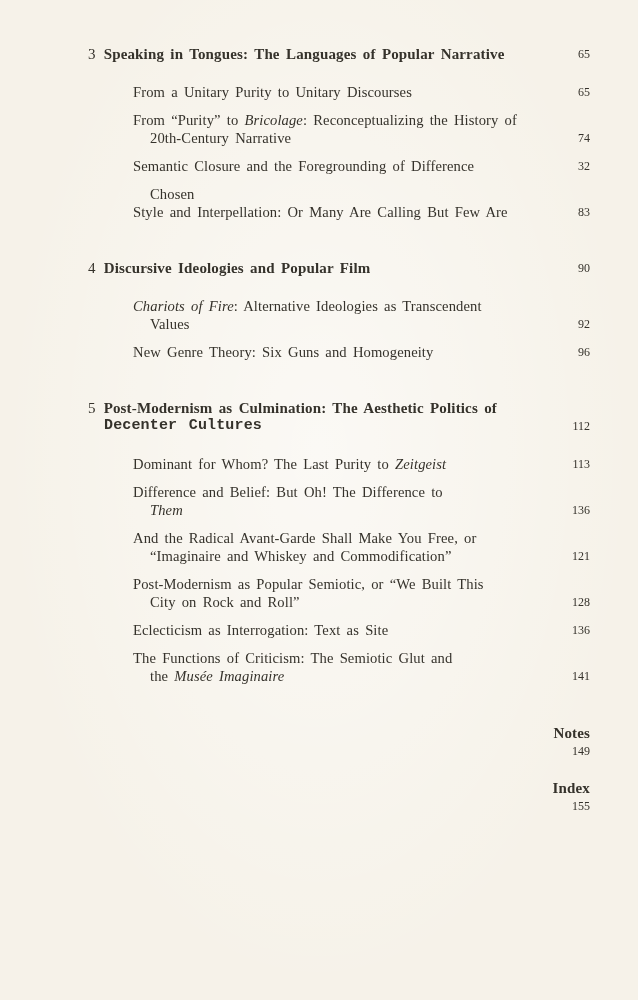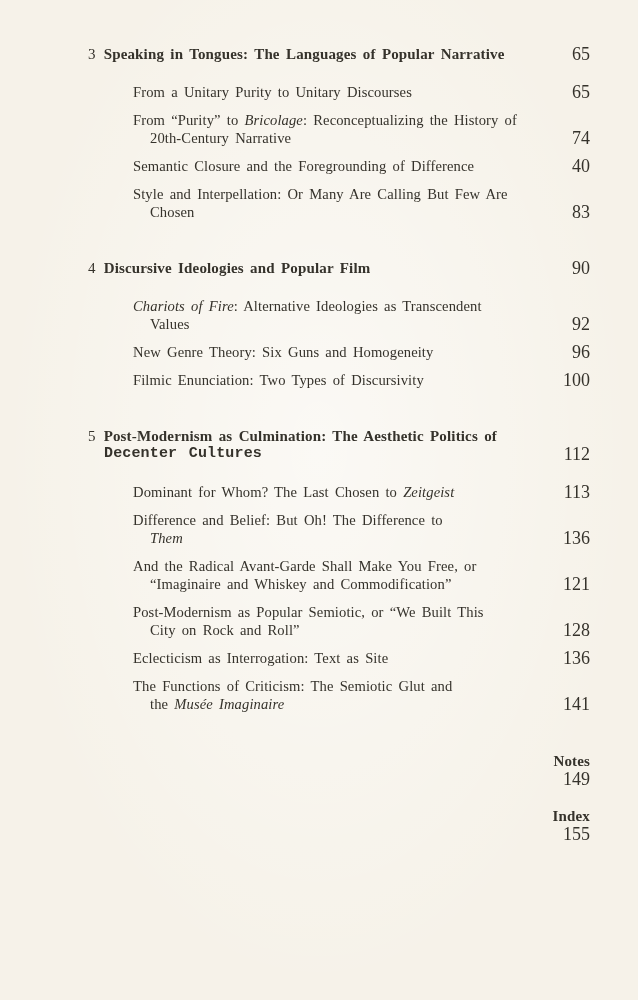--- a/index.html
+++ b/index.html
@@ -41,21 +41,21 @@
   .chapter .line .chnum {
     font-weight: normal;
     margin-right: 8px;
   }
   .chapter .line.cont { padding-left: 16px; font-family: Liberation Mono, monospace; }
   .section { margin-left: 45px; }
   .section .line.cont { padding-left: 17px; }
   .pg {
     flex: 1 1 auto;
     text-align: right;
-    font-size: 18px;
+    font-size: 12px;
     line-height: 18px;
     white-space: nowrap;
   }
   .chapter-sections { margin-top: 20px; }
   .section + .section { margin-top: 10px; gap: 20px; }
   .chapter-block + .chapter-block { margin-top: 38px; }
   .backmatter { margin-top: 39px; }
   .bm-entry { display: flex; align-items: flex-end; flex-direction: column; }
   .bm-entry + .bm-entry { margin-top: 19px; }
   .bm-entry .bm-label {
@@ -89,26 +89,26 @@
             <div class="lines">
               <div class="line"><span>From “Purity” to </span><span class="i">Bricolage</span><span>: Reconceptualizing the History of</span></div>
               <div class="line cont"><span>20th-Century Narrative</span></div>
             </div>
             <div class="pg">74</div>
           </div>
           <div class="entry section">
             <div class="lines">
               <div class="line"><span>Semantic Closure and the Foregrounding of Difference</span></div>
             </div>
-            <div class="pg">40</div>
+            <div class="pg">32</div>
           </div>
           <div class="entry section">
             <div class="lines">
+              <div class="line cont"><span>Chosen</span></div>
               <div class="line"><span>Style and Interpellation: Or Many Are Calling But Few Are</span></div>
-              <div class="line cont"><span>Chosen</span></div>
             </div>
             <div class="pg">83</div>
           </div>
         </div>
       </div>
       <div class="chapter-block">
         <div class="entry chapter">
           <div class="lines">
             <div class="line"><span class="chnum">4</span><span>Discursive Ideologies and Popular Film</span></div>
           </div>
@@ -121,40 +121,34 @@
               <div class="line cont"><span>Values</span></div>
             </div>
             <div class="pg">92</div>
           </div>
           <div class="entry section">
             <div class="lines">
               <div class="line"><span>New Genre Theory: Six Guns and Homogeneity</span></div>
             </div>
             <div class="pg">96</div>
           </div>
-          <div class="entry section">
-            <div class="lines">
-              <div class="line"><span>Filmic Enunciation: Two Types of Discursivity</span></div>
-            </div>
-            <div class="pg">100</div>
-          </div>
         </div>
       </div>
       <div class="chapter-block">
         <div class="entry chapter">
           <div class="lines">
             <div class="line"><span class="chnum">5</span><span>Post-Modernism as Culmination: The Aesthetic Politics of</span></div>
             <div class="line cont"><span>Decenter Cultures</span></div>
           </div>
           <div class="pg">112</div>
         </div>
         <div class="chapter-sections">
           <div class="entry section">
             <div class="lines">
-              <div class="line"><span>Dominant for Whom? The Last Chosen to </span><span class="i">Zeitgeist</span></div>
+              <div class="line"><span>Dominant for Whom? The Last Purity to </span><span class="i">Zeitgeist</span></div>
             </div>
             <div class="pg">113</div>
           </div>
           <div class="entry section">
             <div class="lines">
               <div class="line"><span>Difference and Belief: But Oh! The Difference to</span></div>
               <div class="line cont"><span class="i">Them</span></div>
             </div>
             <div class="pg">136</div>
           </div>

